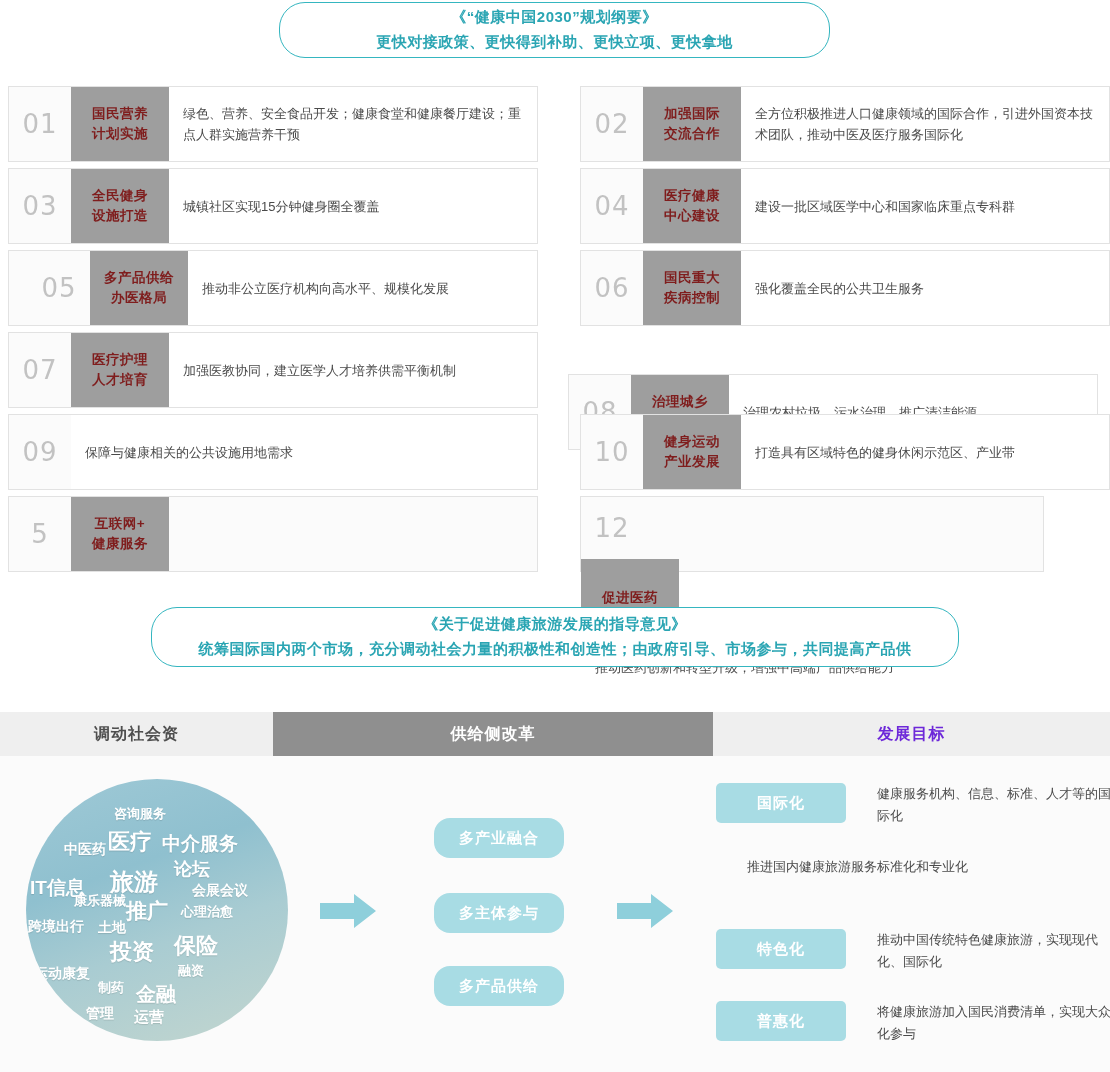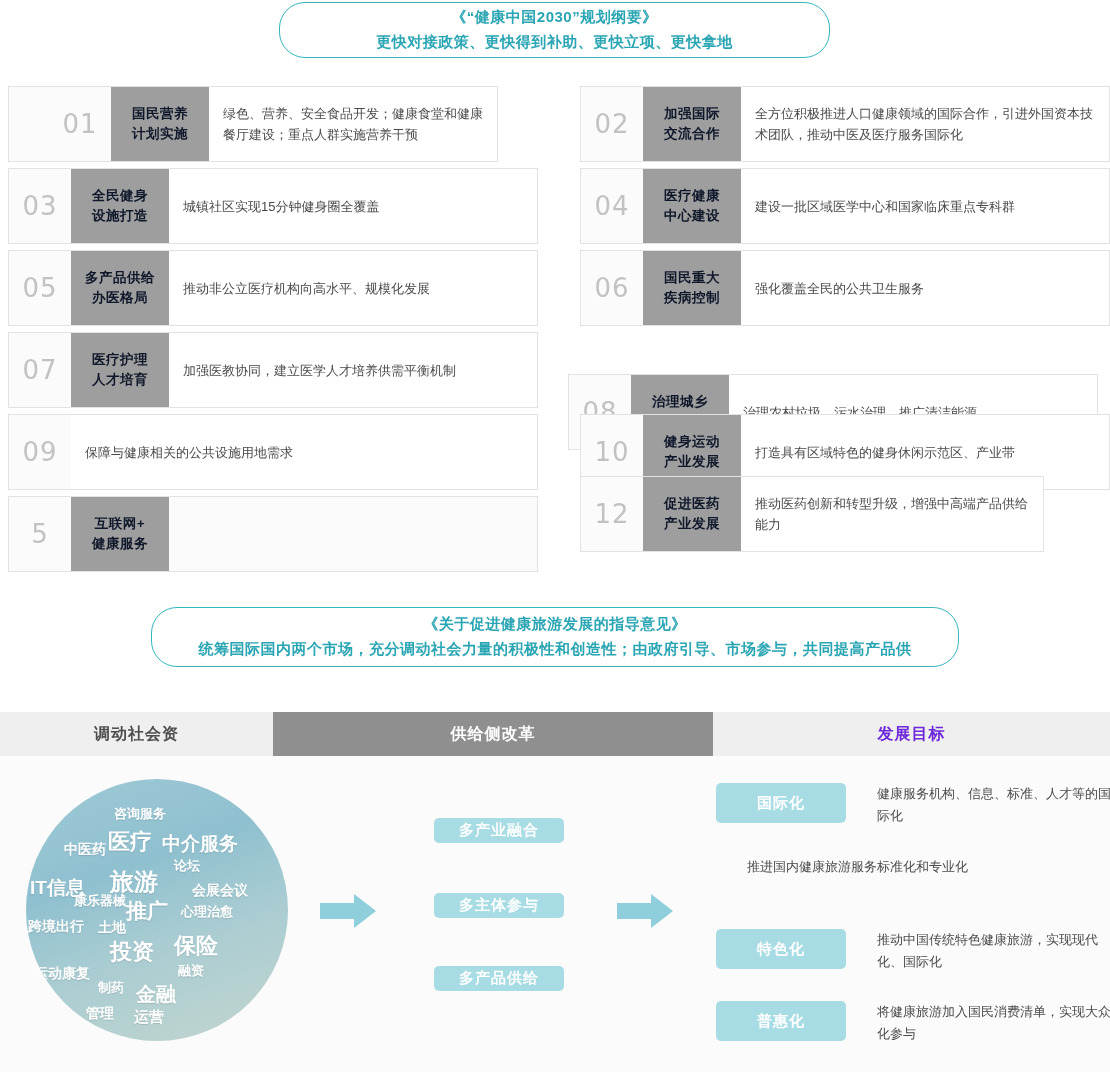--- a/index.html
+++ b/index.html
@@ -65,21 +65,21 @@
     justify-content: center;
     font-size: 26px;
     color: #c2c2c2;
     font-family: "DejaVu Sans", sans-serif;
     letter-spacing: 1px;
   }
   .card .title {
     width: 98px;
     flex: 0 0 98px;
     background: #9e9e9e;
-    color: #0f172a;
+    color: #7f1d1d;
     font-size: 13.5px;
     font-weight: bold;
     line-height: 20px;
     display: flex;
     flex-direction: column;
     align-items: center;
     justify-content: center;
     text-align: center;
     letter-spacing: 0.5px;
   }
@@ -138,27 +138,27 @@
     text-shadow: 0 1px 1px rgba(0,0,0,0.12);
   }
 
   
   .pill {
     position: absolute;
     background: #a8dce4;
     color: #ffffff;
     font-size: 15px;
     font-weight: bold;
-    border-radius: 5px;
+    border-radius: 16px;
     display: flex;
     align-items: center;
     justify-content: center;
     letter-spacing: 1px;
     width: 130px;
-    height: 25px;
+    height: 40px;
   }
 
   
   .arrow {
     position: absolute;
     width: 56px;
     height: 34px;
   }
 
   
@@ -191,21 +191,21 @@
   }
 </style>
 </head>
 <body>
 
 <div class="banner" id="banner-top">
   <div class="line1">《“健康中国2030”规划纲要》</div>
   <div class="line2">更快对接政策、更快得到补助、更快立项、更快拿地</div>
 </div>
 
-<div class="card" style="left:8px;  top:86px;  width:490px;padding-left:40px;">
+<div class="card" style="left:8px;  top:86px;  width:530px;">
   <div class="num">01</div>
   <div class="title">
     <span>国民营养</span>
     <span>计划实施</span>
   </div>
   <div class="desc">绿色、营养、安全食品开发；健康食堂和健康餐厅建设；重点人群实施营养干预</div>
 </div>
 
 <div class="card" style="left:580px; top:86px;  width:530px;">
   <div class="num">02</div>
@@ -227,21 +227,21 @@
 
 <div class="card" style="left:580px; top:168px; width:530px;">
   <div class="num">04</div>
   <div class="title">
     <span>医疗健康</span>
     <span>中心建设</span>
   </div>
   <div class="desc">建设一批区域医学中心和国家临床重点专科群</div>
 </div>
 
-<div class="card" style="left:8px;  top:250px; width:530px;">
+<div class="card" style="left:8px;  top:250px; width:530px;padding-left:19px;">
   <div class="num">05</div>
   <div class="title">
     <span>多产品供给</span>
     <span>办医格局</span>
   </div>
   <div class="desc">推动非公立医疗机构向高水平、规模化发展</div>
 </div>
 
 <div class="card" style="left:580px; top:250px; width:530px;">
   <div class="num">06</div>
@@ -285,21 +285,21 @@
 </div>
 
 <div class="card" style="left:8px;  top:496px; width:530px;">
   <div class="num">5</div>
   <div class="title">
     <span>互联网+</span>
     <span>健康服务</span>
   </div>
 </div>
 
-<div class="card" style="left:580px; top:476px; width:464px;">
+<div class="card" style="left:580px; top:496px; width:464px;flex-direction:column;">
   <div class="num">12</div>
   <div class="title">
     <span>促进医药</span>
     <span>产业发展</span>
   </div>
   <div class="desc">推动医药创新和转型升级，增强中高端产品供给能力</div>
 </div>
 
 <div class="banner" id="banner-mid">
   <div class="line1">《关于促进健康旅游发展的指导意见》</div>
@@ -310,21 +310,21 @@
 
 <div class="band" id="band-1">调动社会资</div>
 <div class="band" id="band-2">供给侧改革</div>
 <div class="band" id="band-3">发展目标</div>
 
 <div id="wordcloud">
   <span class="wc-word" style="left:88px;  top:26px;  font-size:13px;">咨询服务</span>
   <span class="wc-word" style="left:82px;  top:48px;  font-size:22px;">医疗</span>
   <span class="wc-word" style="left:136px; top:52px;  font-size:19px;">中介服务</span>
   <span class="wc-word" style="left:38px;  top:62px;  font-size:14px;">中医药</span>
-  <span class="wc-word" style="left:148px; top:78px;  font-size:13px;">论坛</span>
+  <span class="wc-word" style="left:148px; top:78px;  font-size:18px;">论坛</span>
   <span class="wc-word" style="left:84px;  top:87px;  font-size:24px;">旅游</span>
   <span class="wc-word" style="left:4px;   top:96px;  font-size:19px;">IT信息</span>
   <span class="wc-word" style="left:166px; top:103px; font-size:14px;">会展会议</span>
   <span class="wc-word" style="left:48px;  top:113px; font-size:13px;">康乐器械</span>
   <span class="wc-word" style="left:100px; top:118px; font-size:21px;">推广</span>
   <span class="wc-word" style="left:155px; top:124px; font-size:13px;">心理治愈</span>
   <span class="wc-word" style="left:2px;   top:139px; font-size:14px;">跨境出行</span>
   <span class="wc-word" style="left:72px;  top:140px; font-size:14px;">土地</span>
   <span class="wc-word" style="left:84px;  top:158px; font-size:22px;">投资</span>
   <span class="wc-word" style="left:148px; top:152px; font-size:22px;">保险</span>

